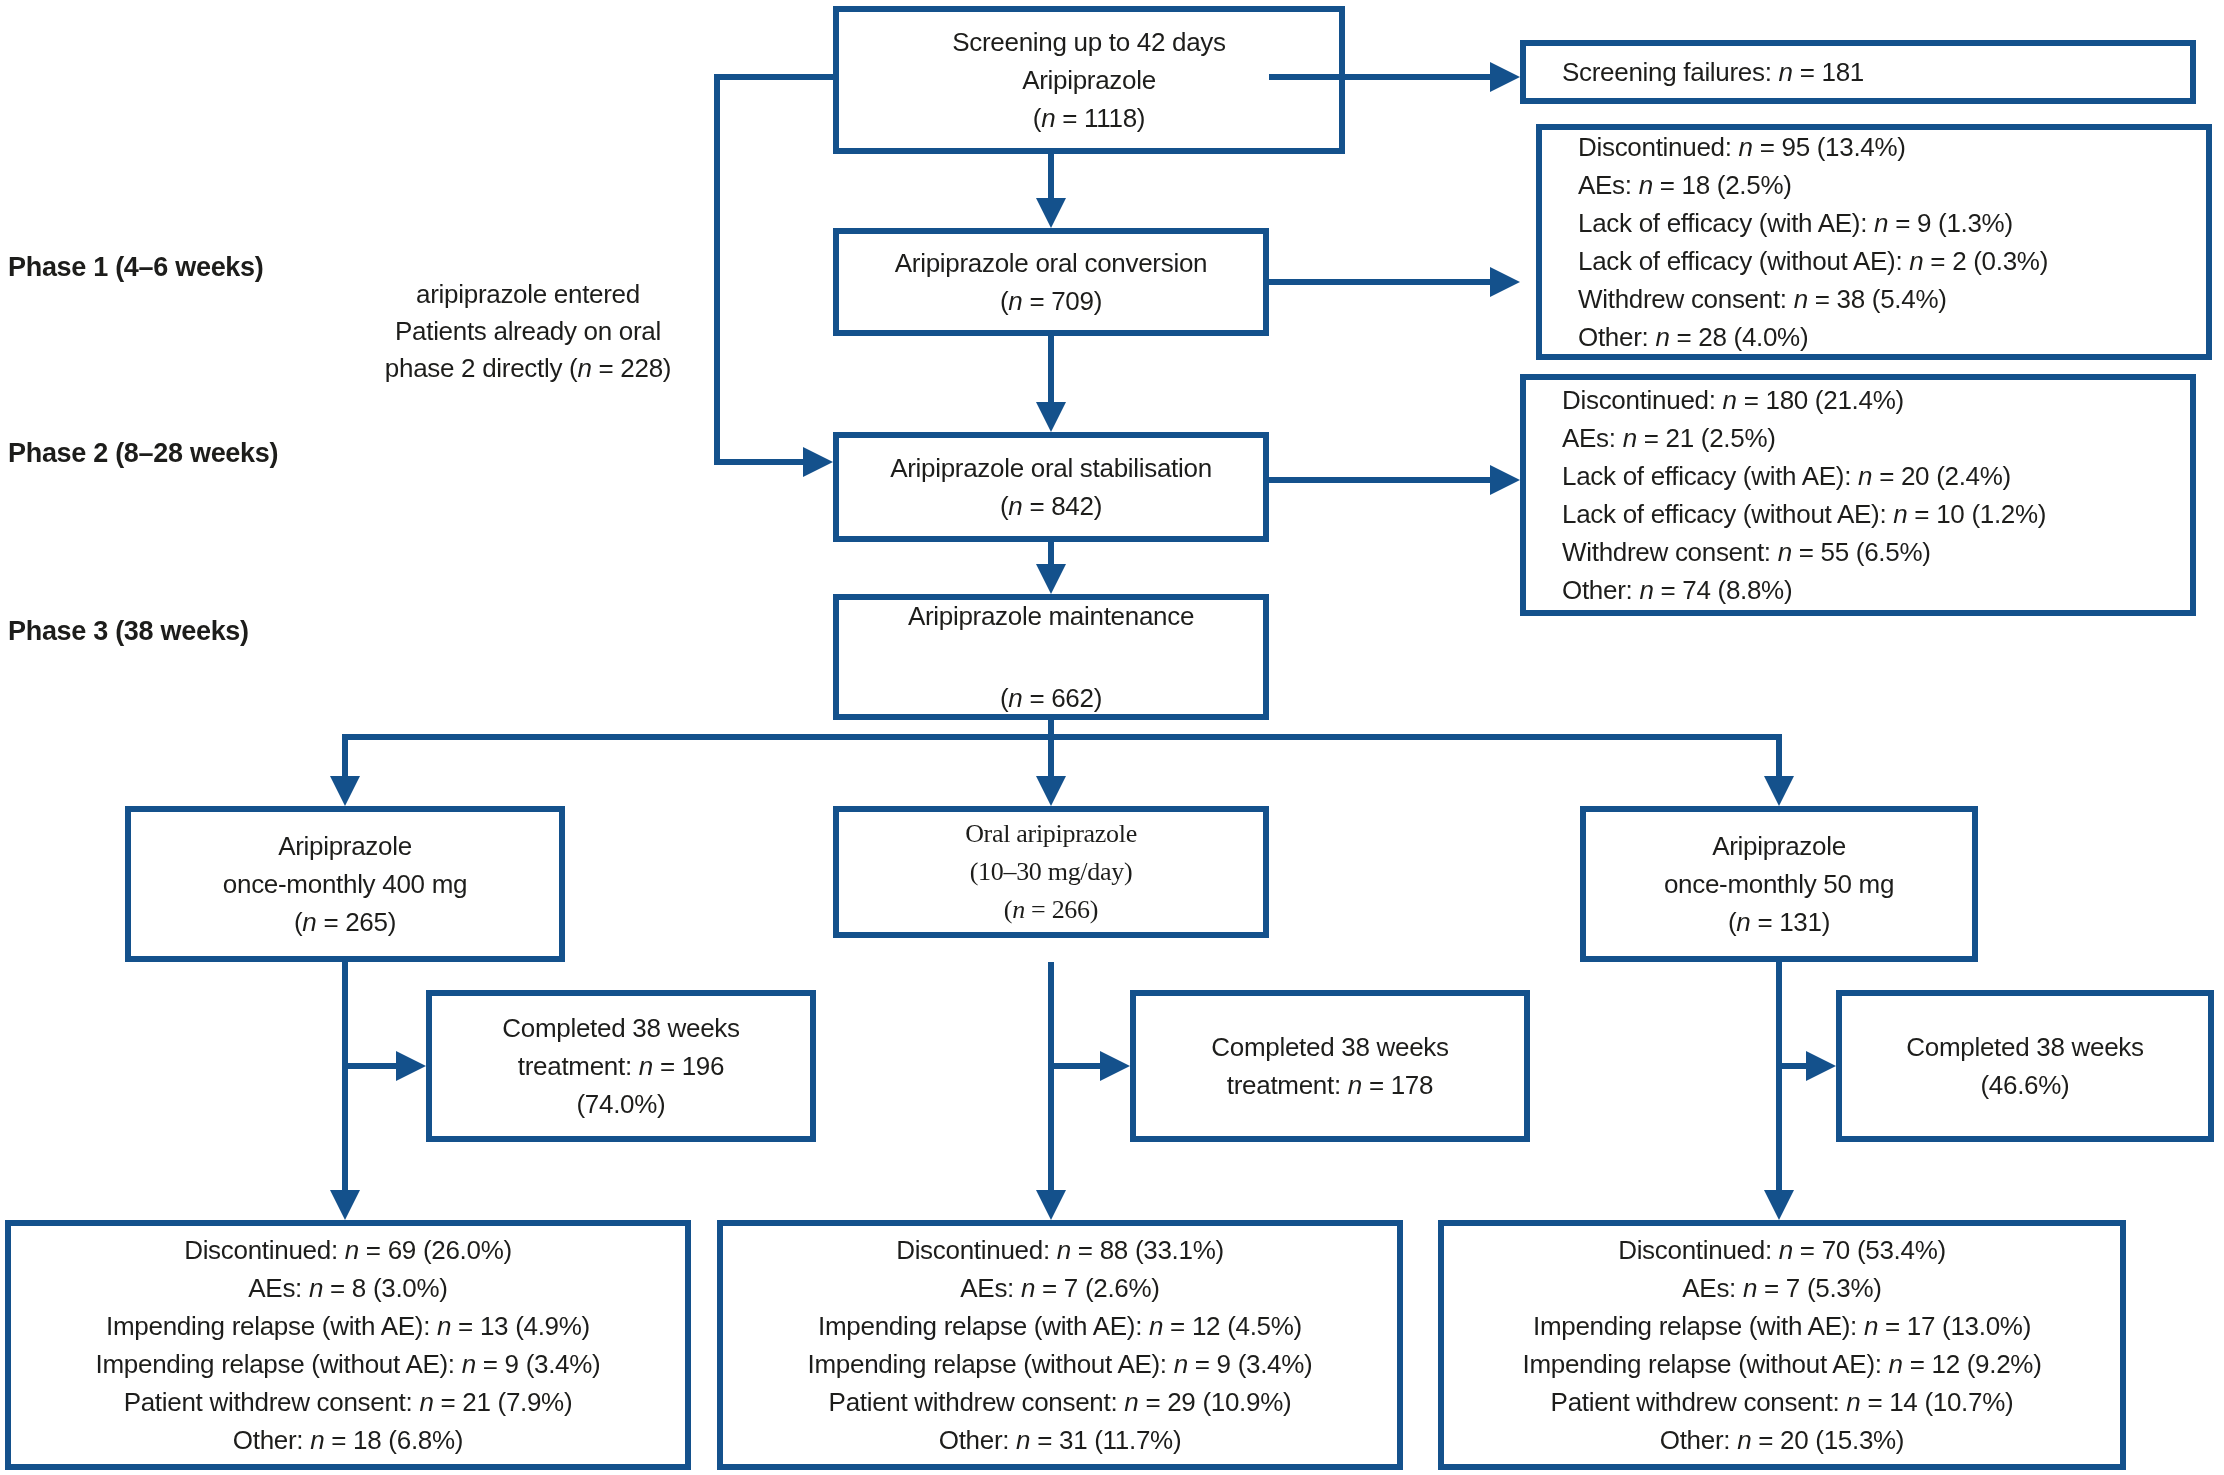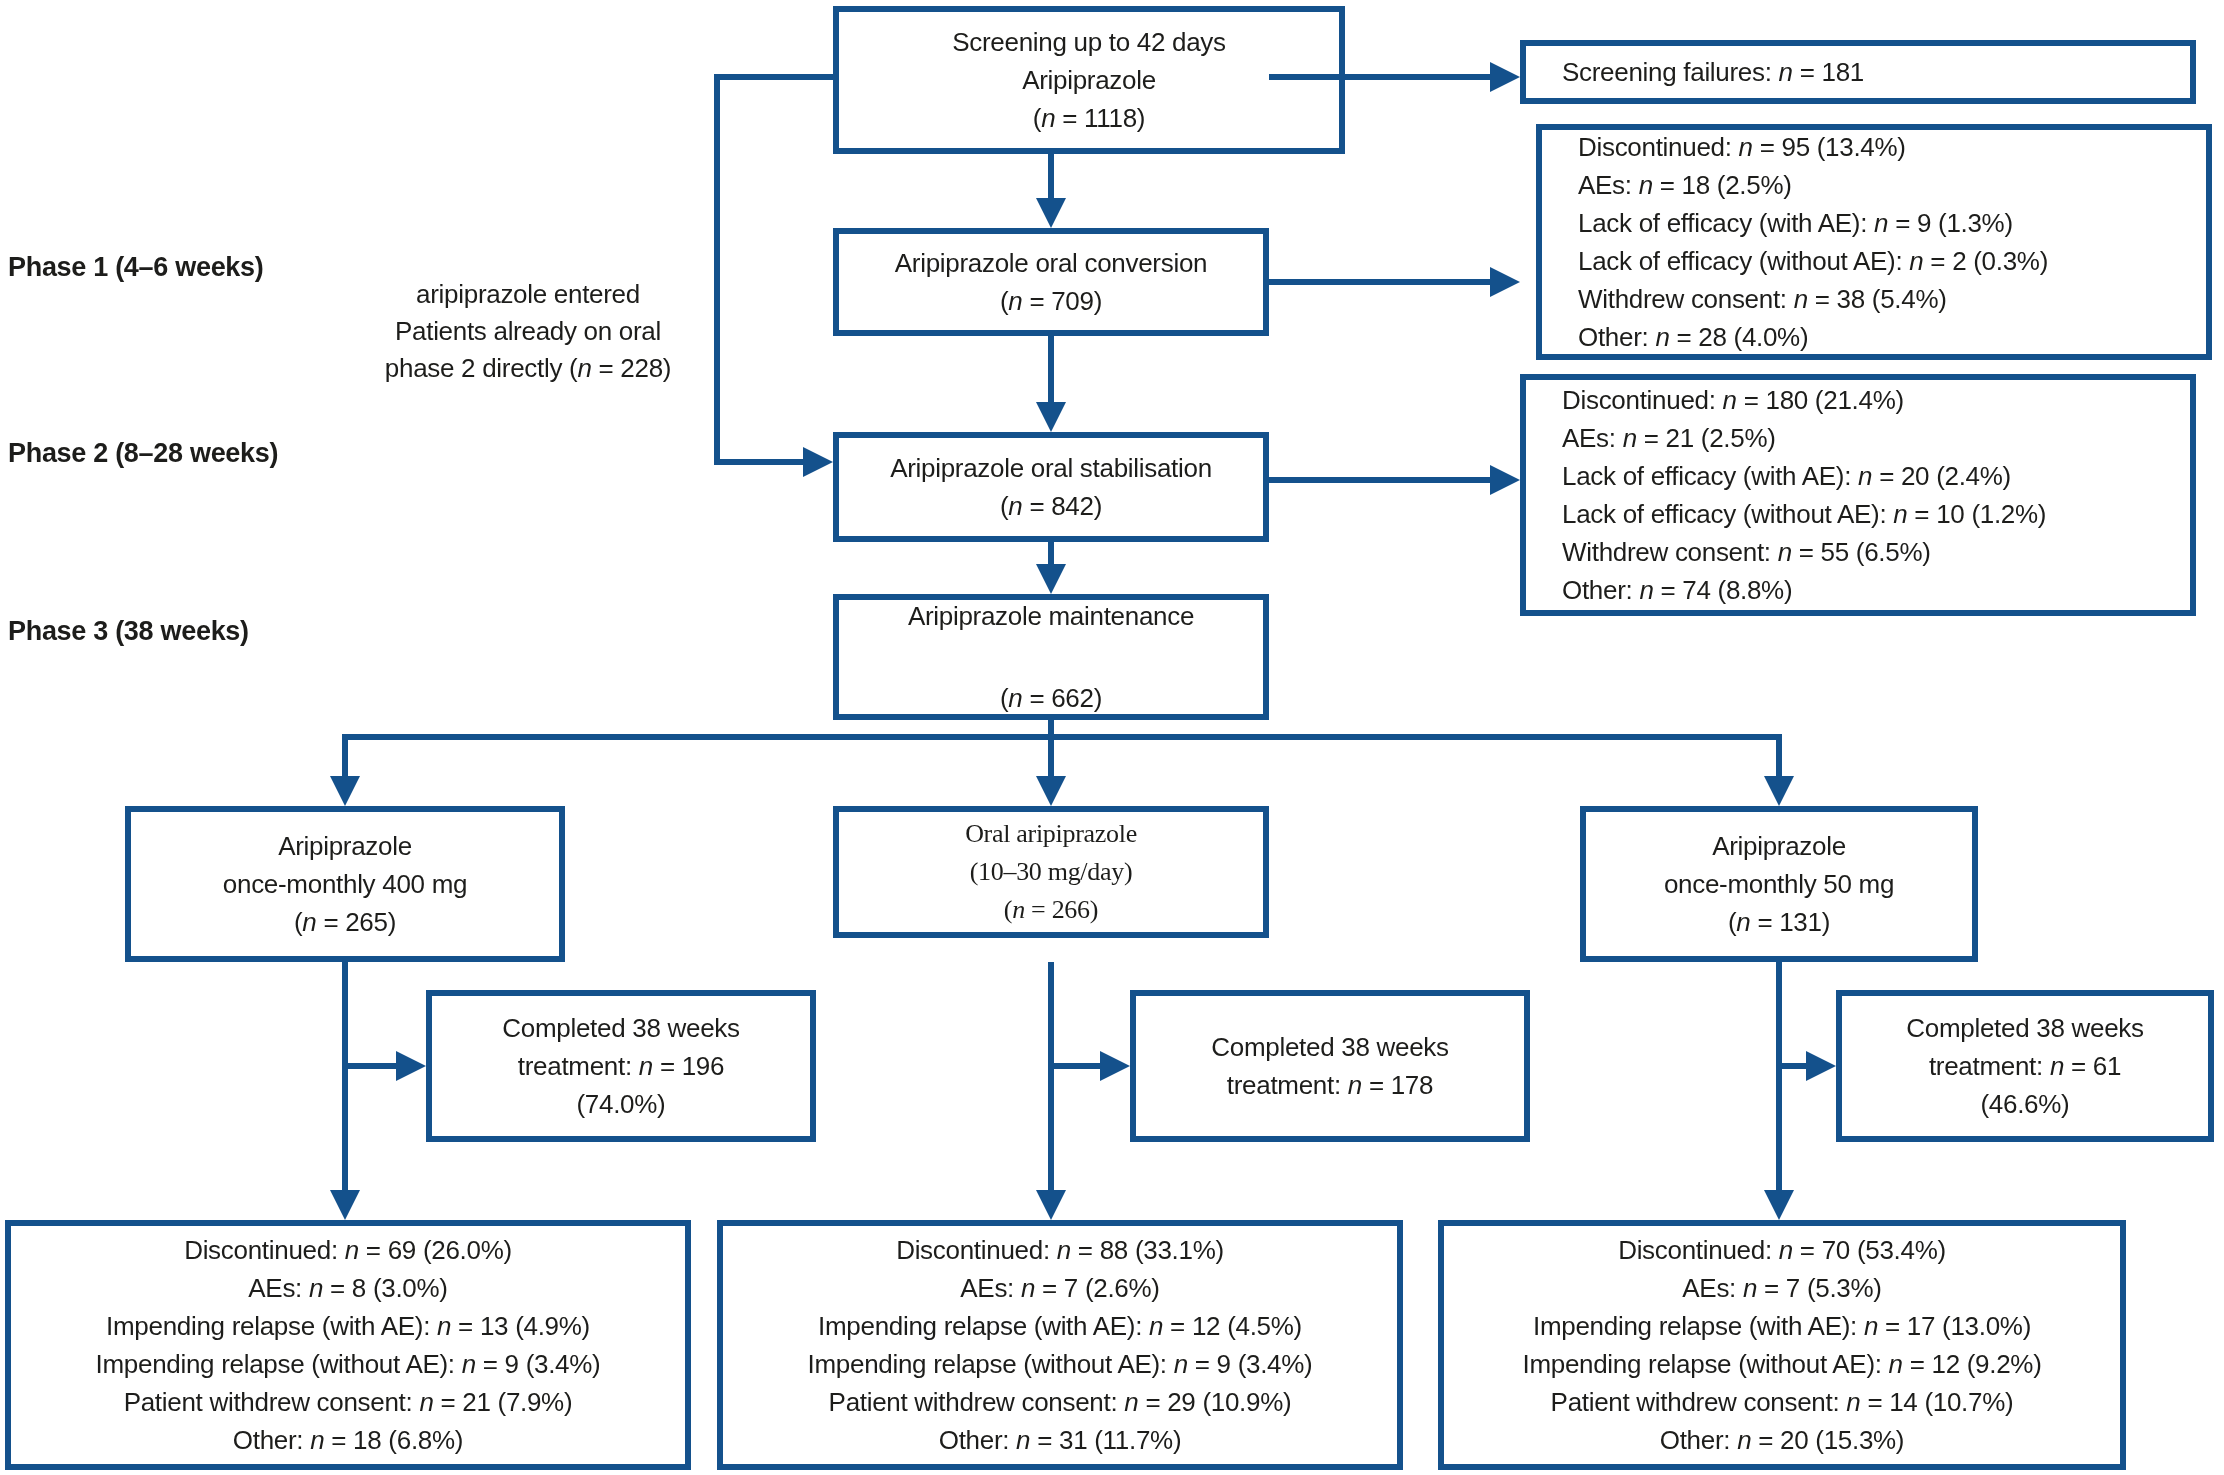--- a/index.html
+++ b/index.html
@@ -104,21 +104,20 @@
       <div class="bline">Completed 38 weeks</div>
       <div class="bline">treatment: <i>n</i> = 196</div>
       <div class="bline">(74.0%)</div>
     </div>
     <div class="fbox center" style="left: 1130px; top: 990px; width: 400px; height: 152px;">
       <div class="bline">Completed 38 weeks</div>
       <div class="bline">treatment: <i>n</i> = 178</div>
     </div>
     <div class="fbox center" style="left: 1836px; top: 990px; width: 378px; height: 152px;">
       <div class="bline">Completed 38 weeks</div>
-      <div class="bline">treatment: <i>n</i> = 61</div>
       <div class="bline">(46.6%)</div>
     </div>
     <div class="fbox center" style="left: 5px; top: 1220px; width: 686px; height: 250px;">
       <div class="bline">Discontinued: <i>n</i> = 69 (26.0%)</div>
       <div class="bline">AEs: <i>n</i> = 8 (3.0%)</div>
       <div class="bline">Impending relapse (with AE): <i>n</i> = 13 (4.9%)</div>
       <div class="bline">Impending relapse (without AE): <i>n</i> = 9 (3.4%)</div>
       <div class="bline">Patient withdrew consent: <i>n</i> = 21 (7.9%)</div>
       <div class="bline">Other: <i>n</i> = 18 (6.8%)</div>
     </div>

